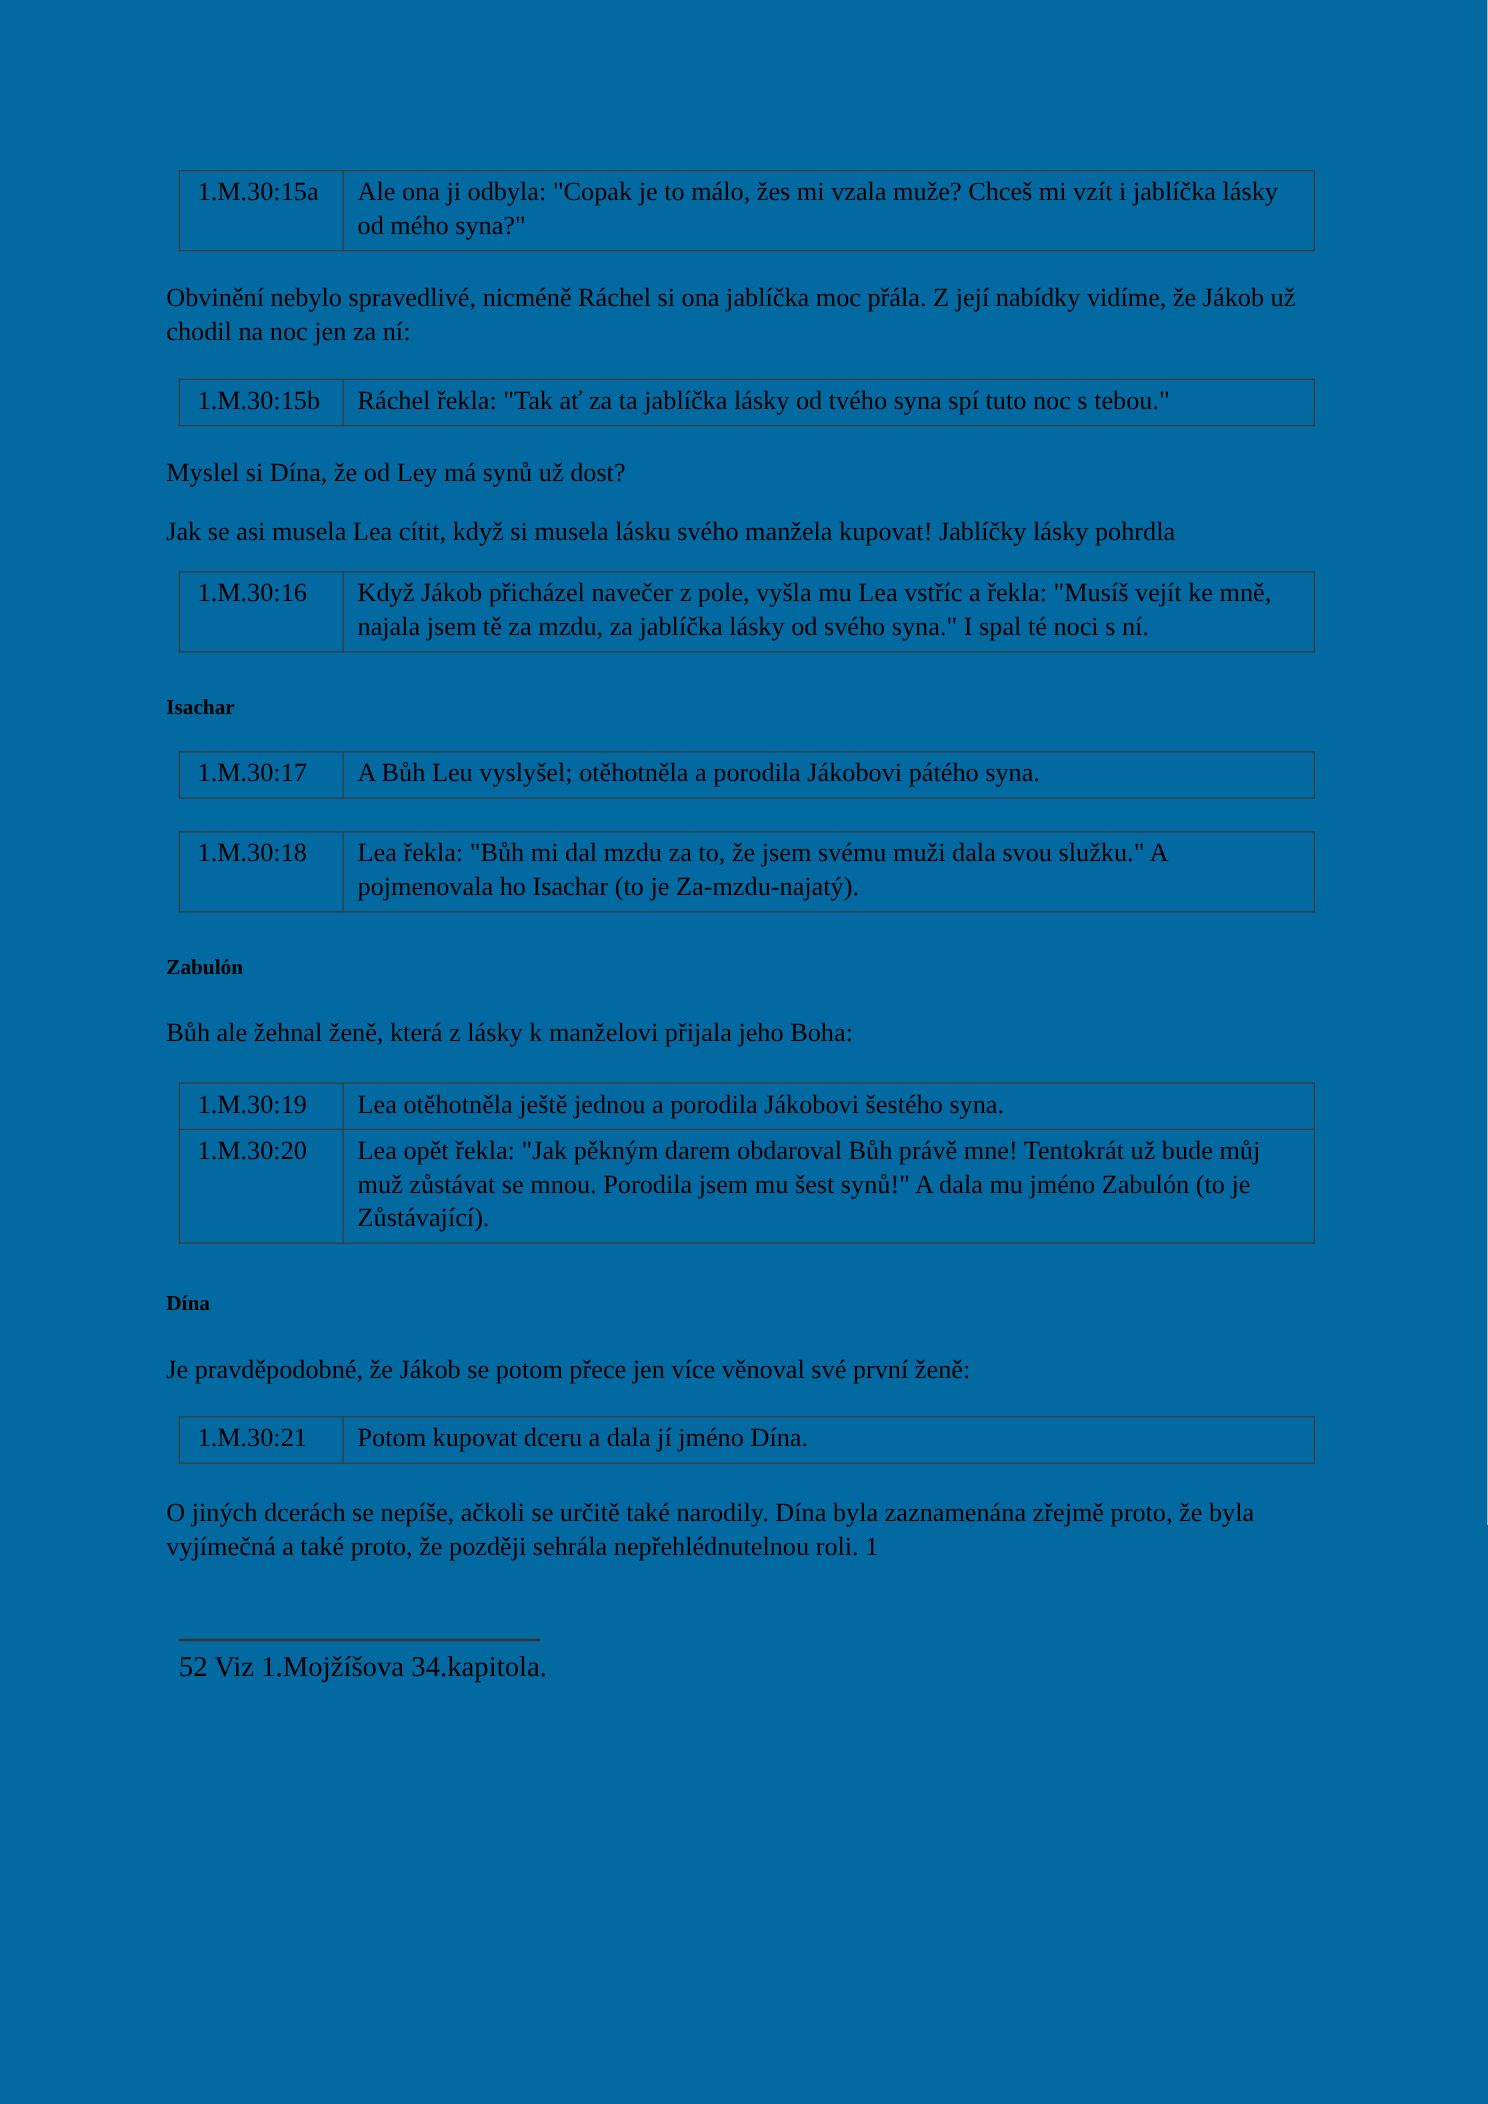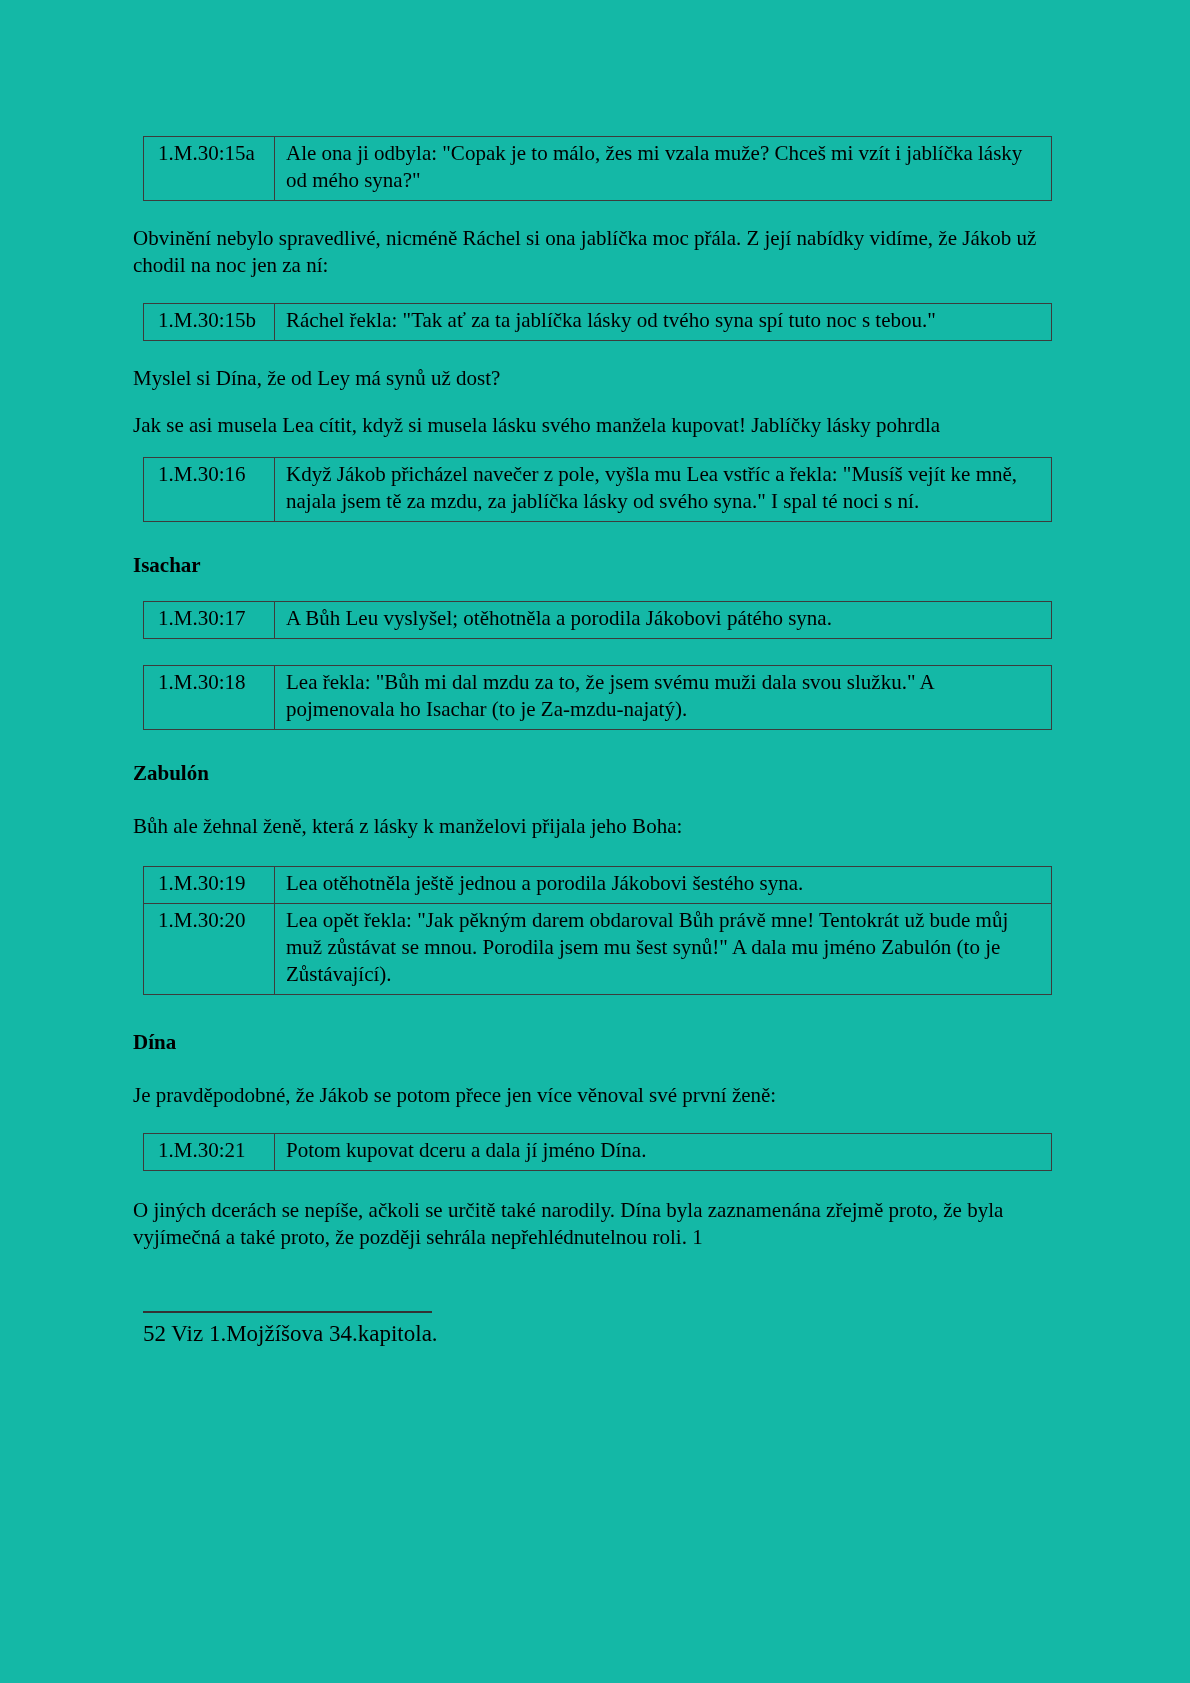--- a/index.html
+++ b/index.html
@@ -1,21 +1,21 @@
 <!DOCTYPE html>
 <html><head>
 <meta charset="utf-8">
 <style>
   html, body { margin: 0; padding: 0; background: #ffffff; }
   .page {
     position: relative;
     width: 1190px;
     height: 1683px;
     margin: 0 auto;
-    background: #14b8a6;
+    background: #0369a1;
     box-sizing: border-box;
     padding: 136px 133px 0 133px;
     font-family: "Liberation Serif", serif;
     font-size: 21px;
     line-height: 27px;
     color: #000000;
     overflow: hidden;
   }
   .page p { margin: 0; }
   .vt {
@@ -30,21 +30,21 @@
     padding: 3px 11px 6px 11px;
   }
   .vt td.ref {
     width: 131px;
     box-sizing: border-box;
     padding-left: 14px;
     white-space: nowrap;
   }
   .heading {
     margin: 0;
-    font-size: 21px;
+    font-size: 17px;
     font-weight: bold;
     line-height: 27px;
   }
   .fn-rule {
     width: 289px;
     height: 0;
     border-top: 2px solid #333333;
   }
   .footnote {
     font-size: 23px;

